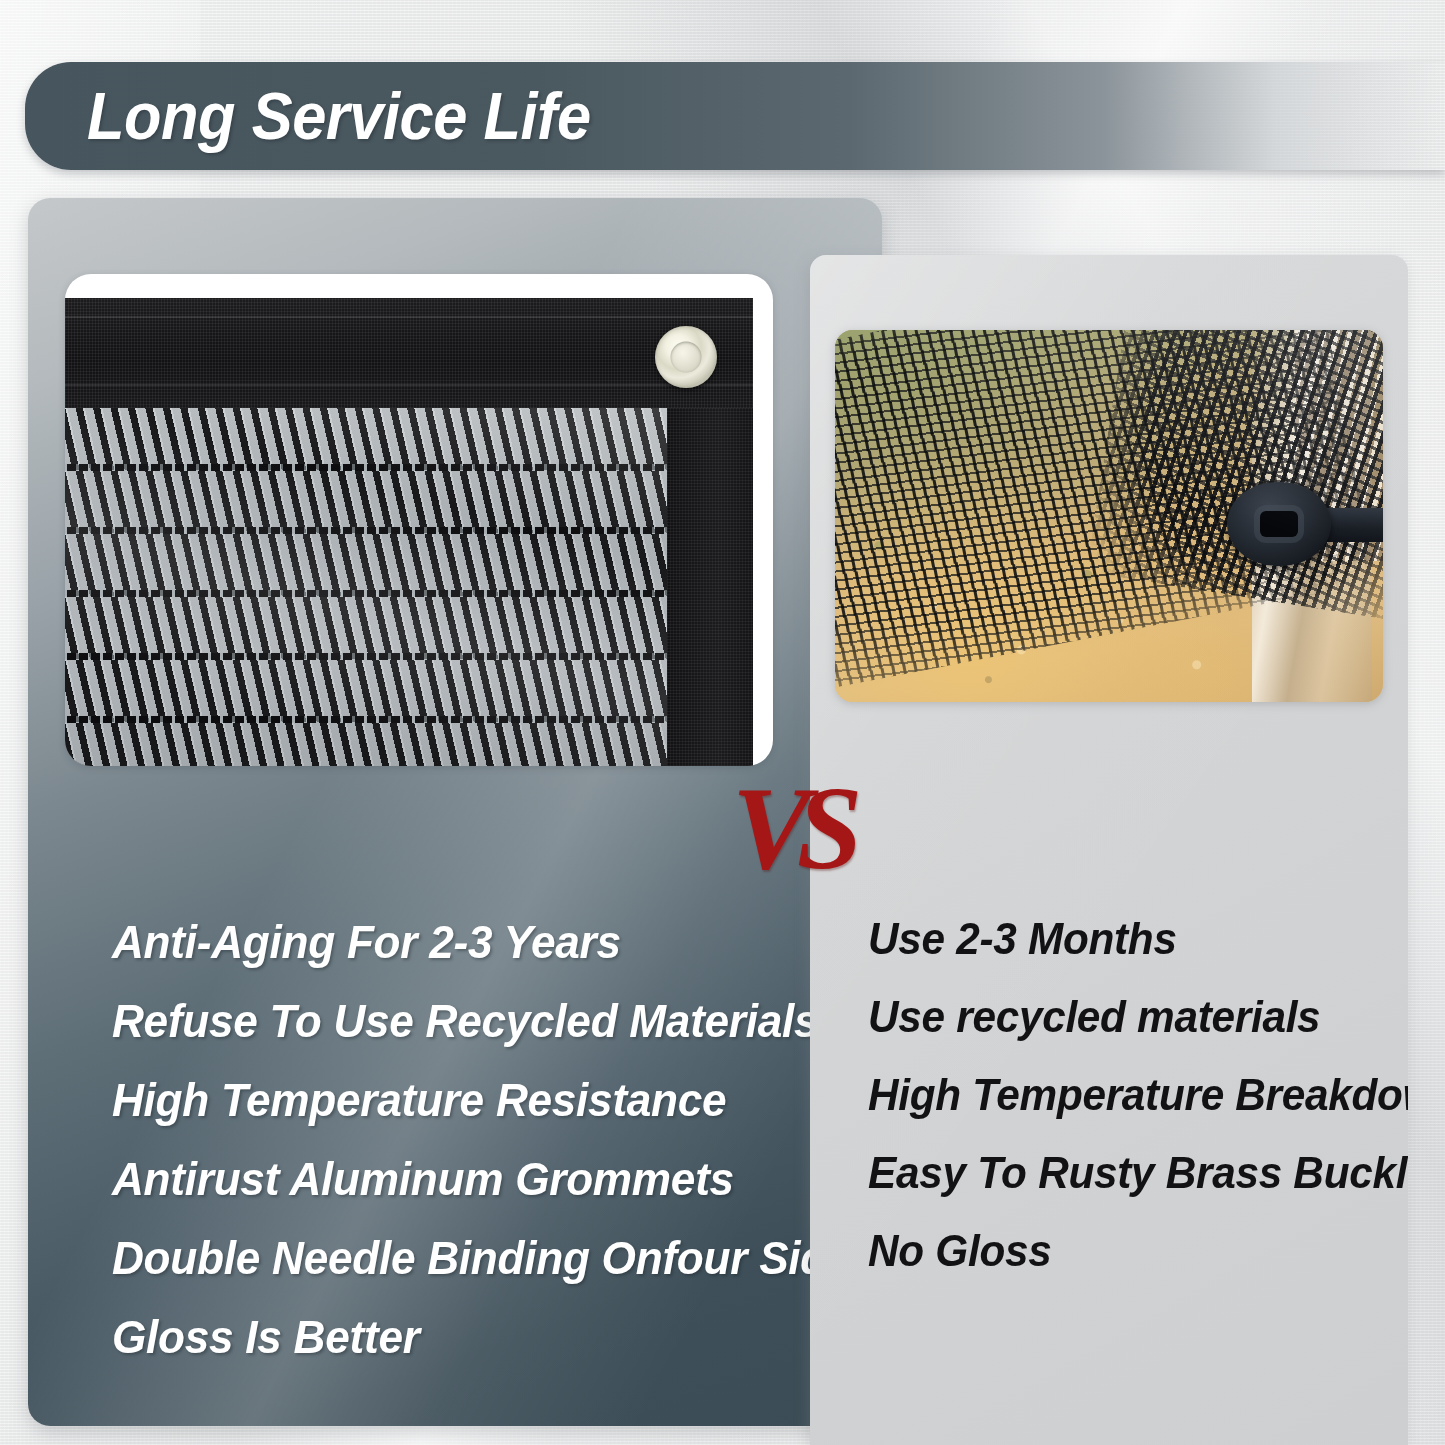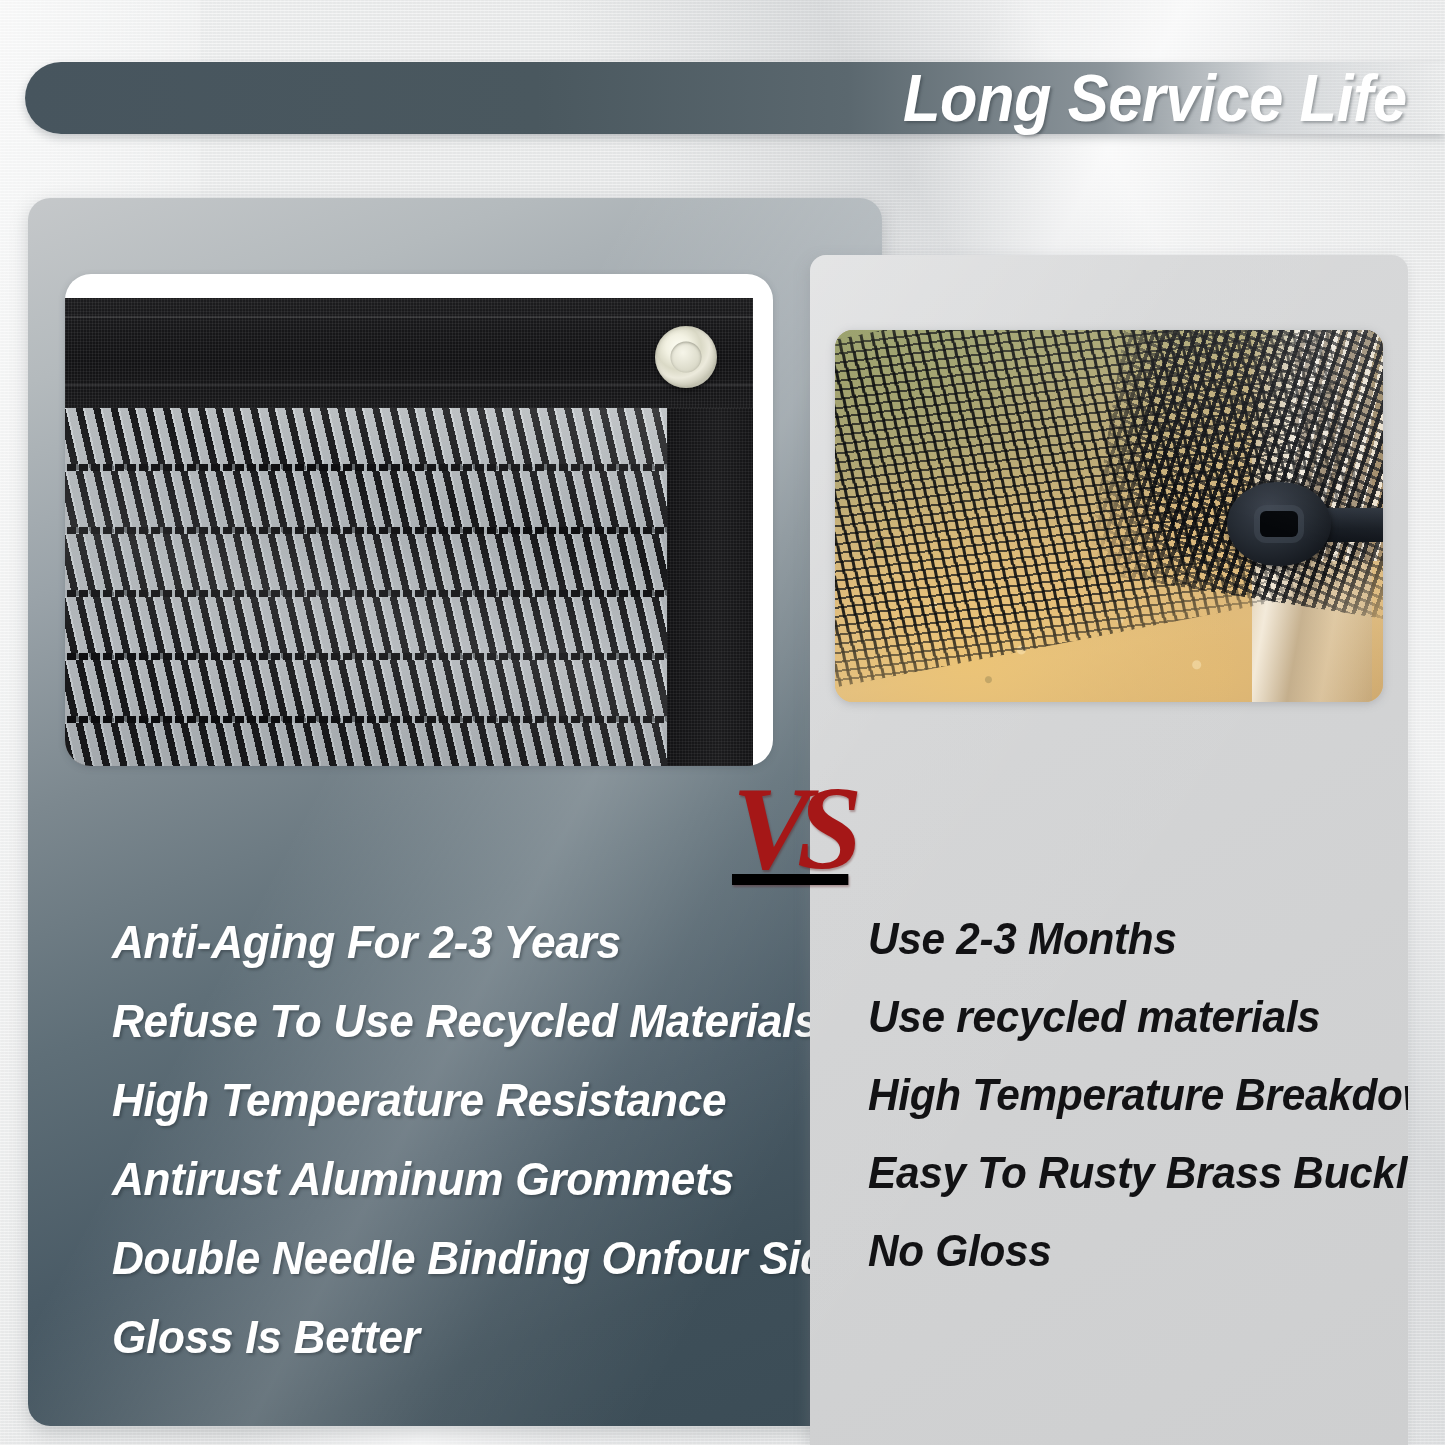--- a/index.html
+++ b/index.html
@@ -63,35 +63,34 @@
     background: linear-gradient(100deg, rgba(255,255,255,0.85), rgba(255,255,255,0.0) 70%);
     opacity: .8;
   }
 
   
   .title-banner {
     position: absolute;
     left: 25px;
     top: 62px;
     width: 1420px;
-    height: 72px;
+    height: 108px;
     border-radius: 46px 0 0 46px;
     background: linear-gradient(90deg,
         #47555e 0%,
         #4a585f 36%,
         #5b686f 58%,
         #8b949a 76%,
         rgba(190,195,199,0.55) 88%,
         rgba(225,228,230,0.0) 100%);
     box-shadow: 0 4px 9px rgba(90,96,102,0.30);
     display: flex;
     align-items: center;
     box-sizing: border-box;
     padding-left: 62px;
-    justify-content: flex-end;
   }
   .title-text {
     color: #ffffff;
     font-family: "Liberation Sans", sans-serif;
     font-size: 66px;
     font-weight: bold;
     font-style: italic;
     letter-spacing: -0.5px;
     transform: scaleX(0.93);
     transform-origin: left center;
@@ -444,21 +443,20 @@
 
   
   .vs-badge {
     position: absolute;
     left: 732px;
     top: 770px;
     width: 150px;
     height: 120px;
     z-index: 5;
     pointer-events: none;
-    text-decoration: underline;
   }
   .vs-text {
     font-family: "Liberation Serif", serif;
     font-size: 118px;
     font-weight: bold;
     font-style: italic;
     color: #a51717;
     line-height: 1;
     letter-spacing: -14px;
     text-shadow: 1px 2px 2px rgba(90,20,20,0.35);

